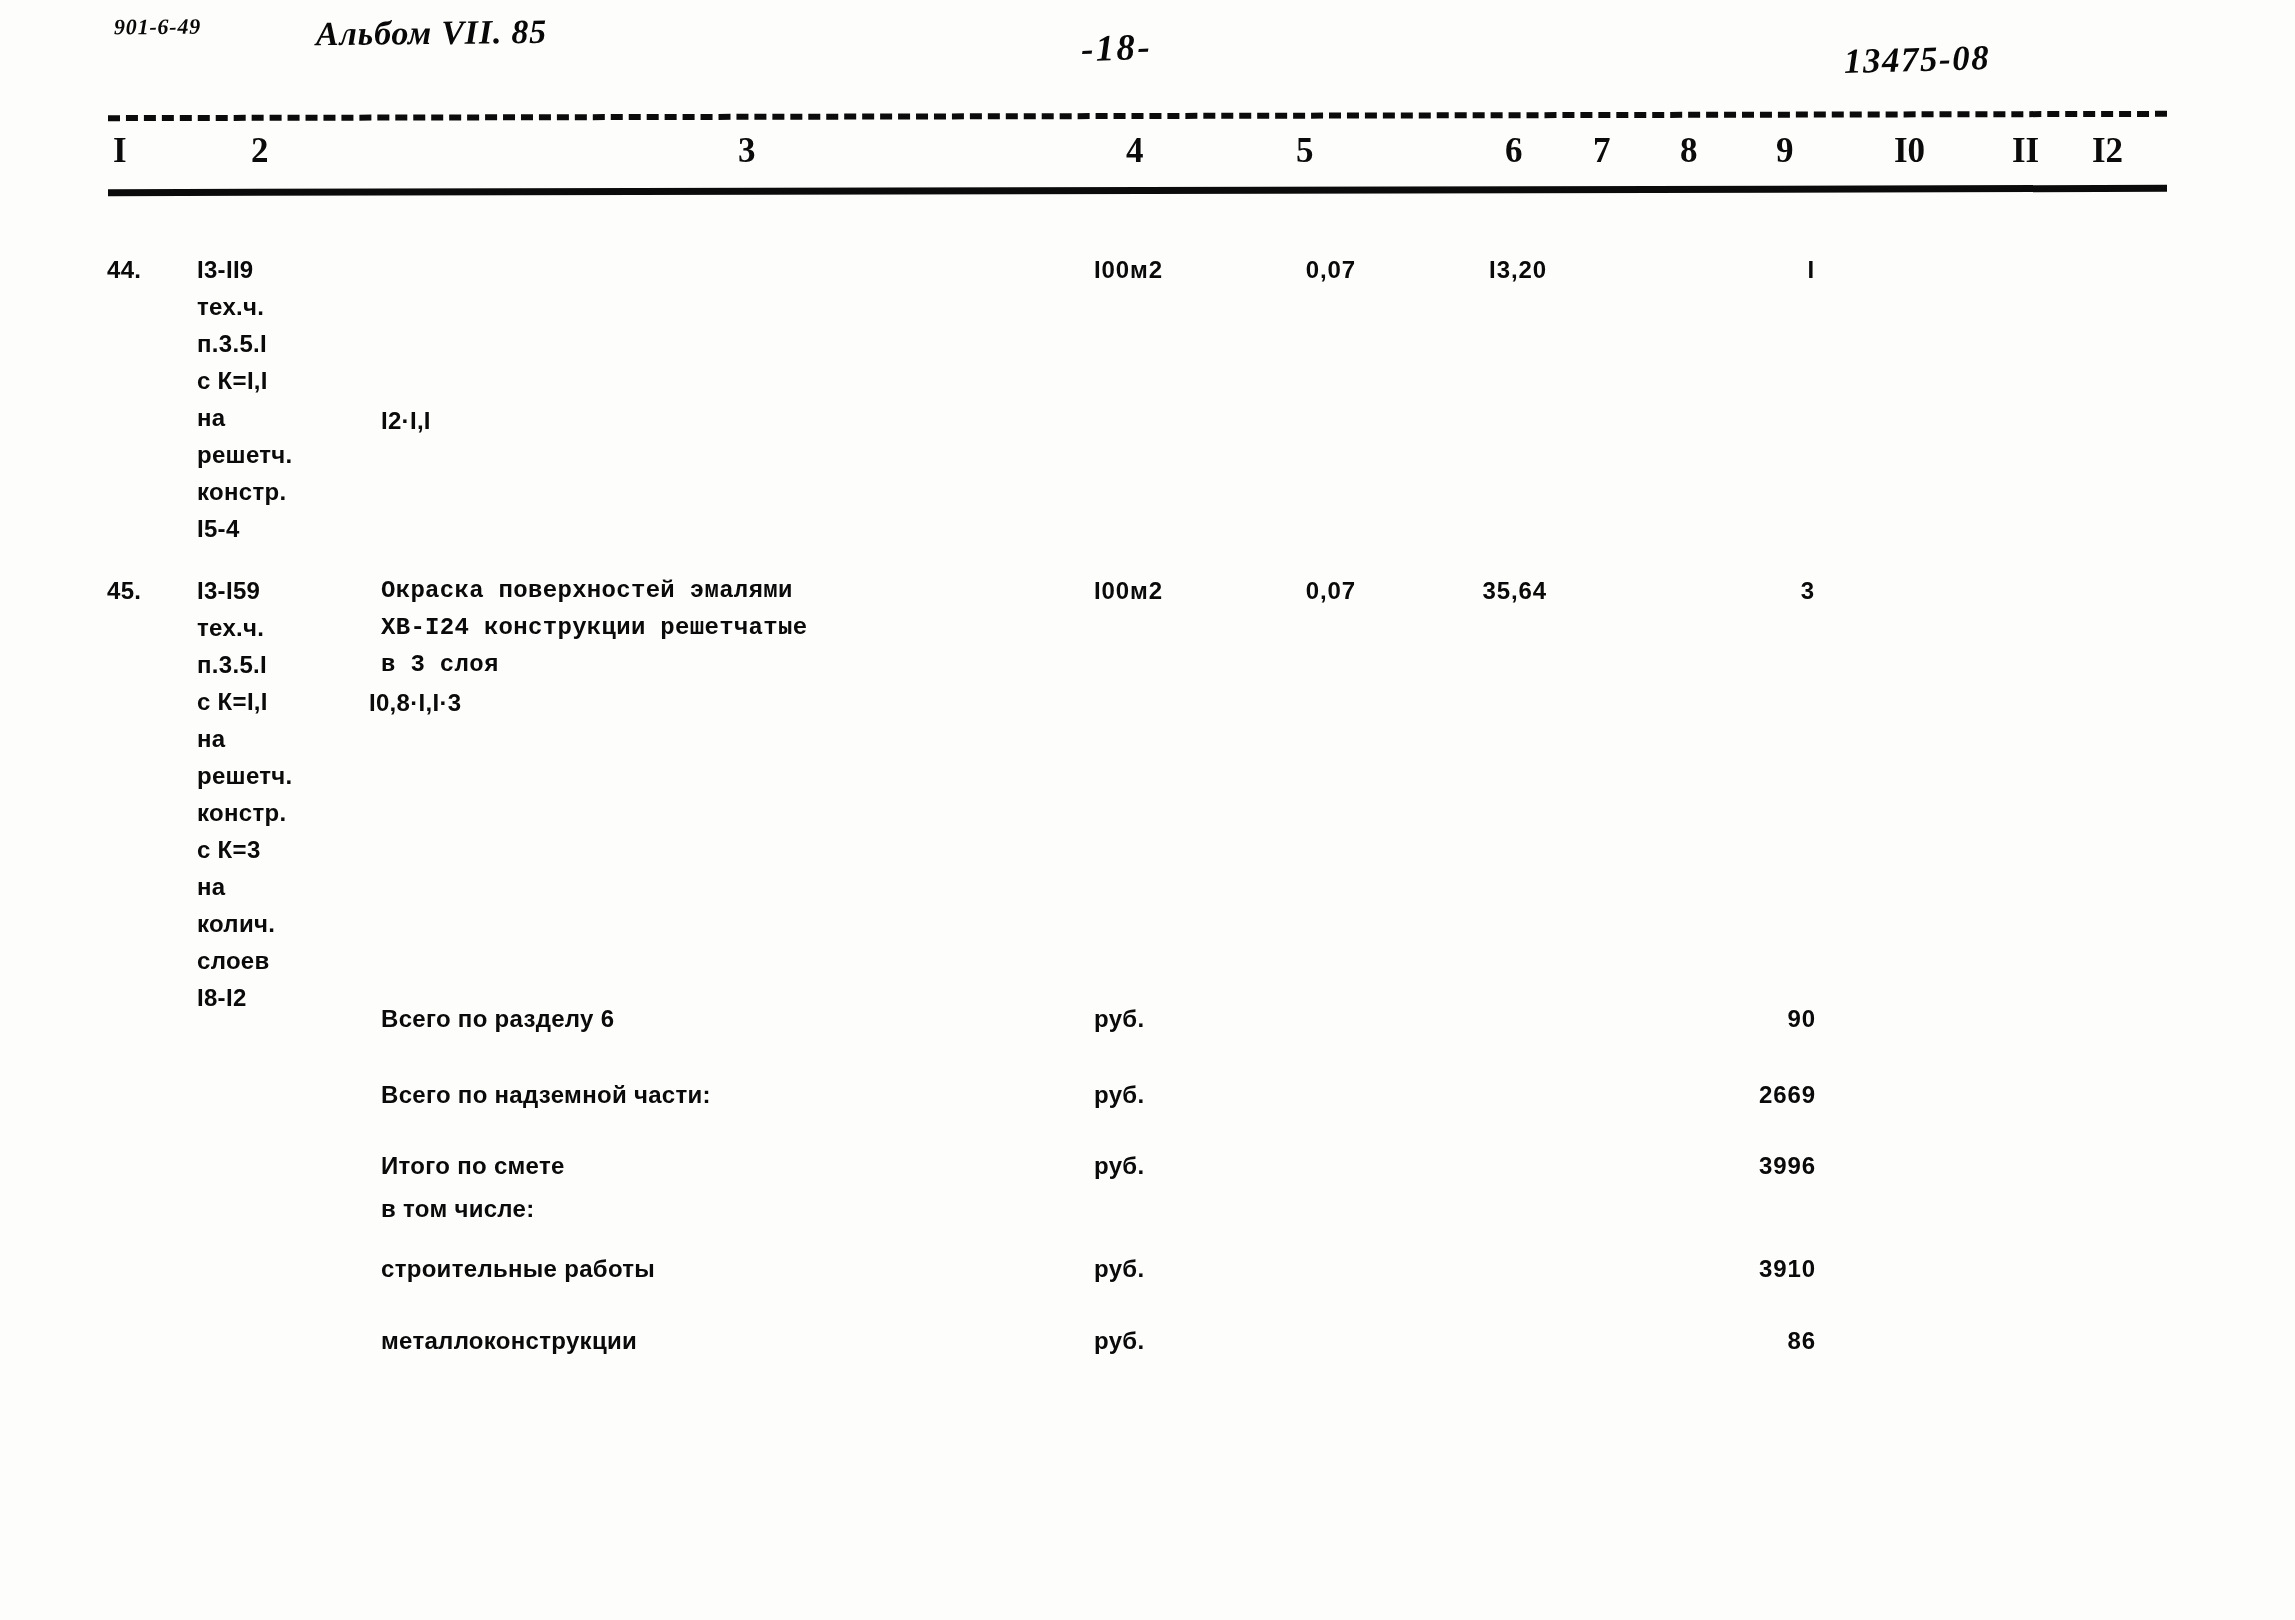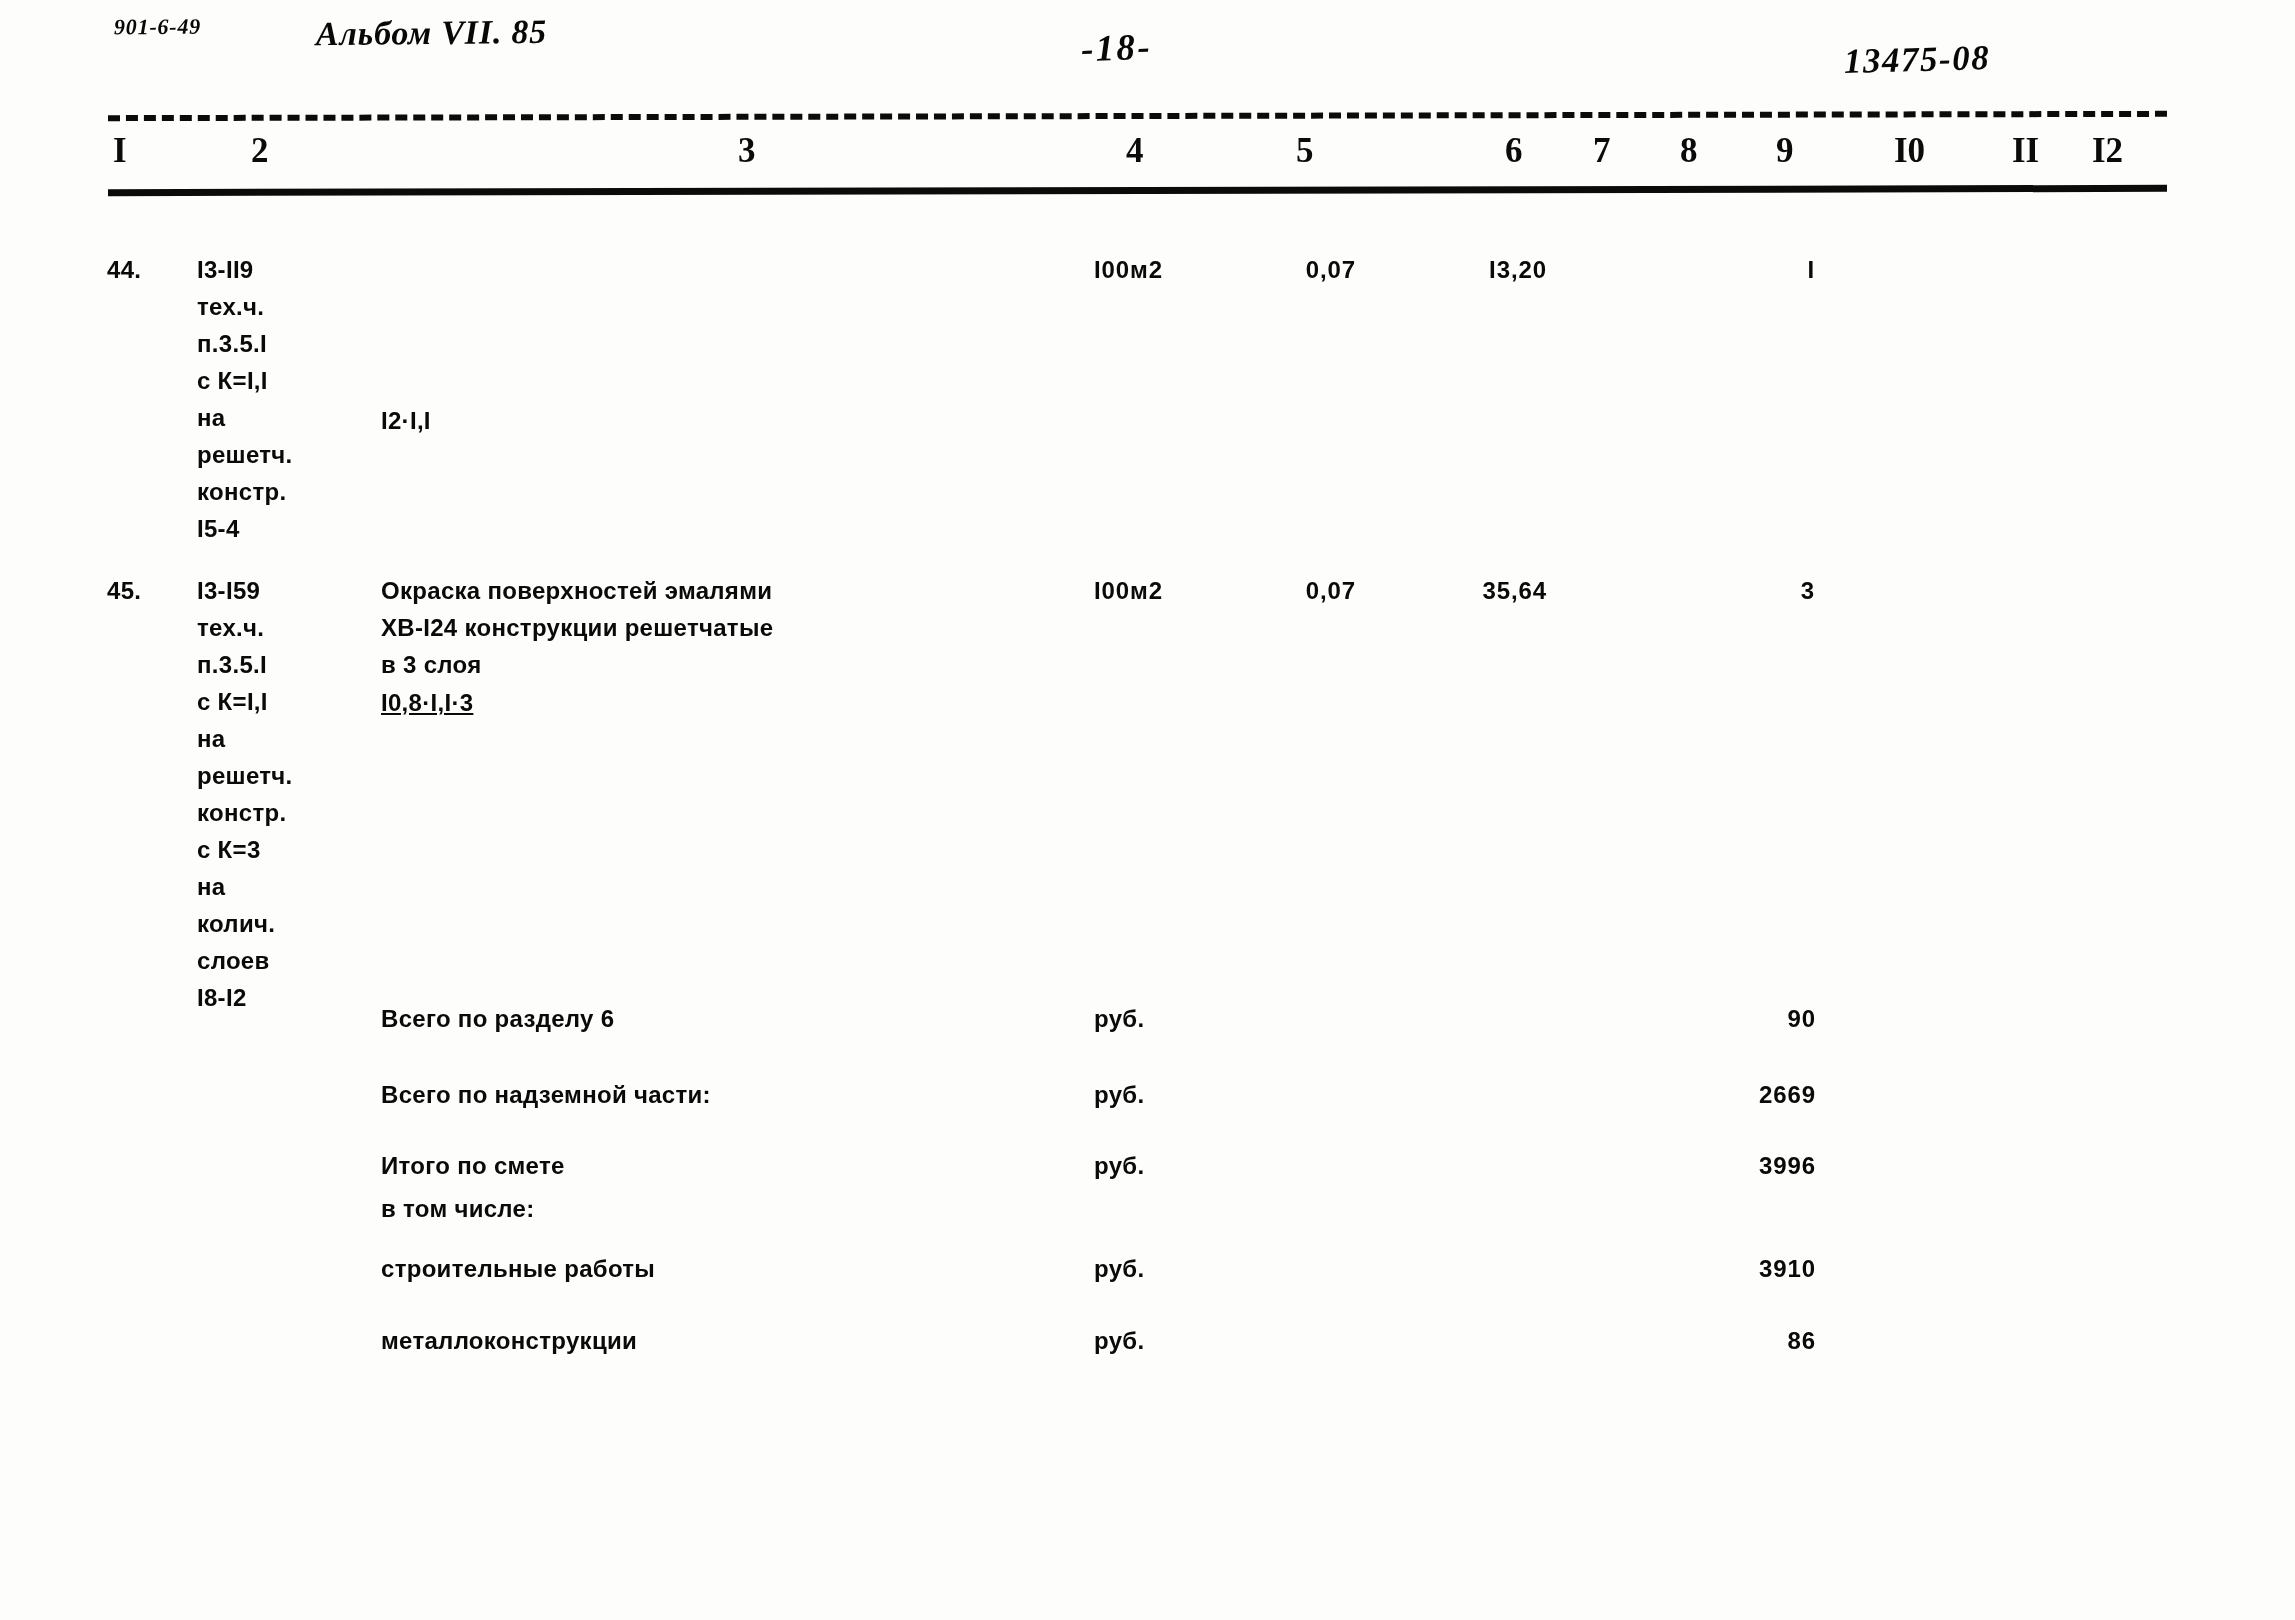--- a/index.html
+++ b/index.html
@@ -182,25 +182,25 @@
 с К=I,I
 на
 решетч.
 констр.
 с К=3
 на
 колич.
 слоев
 I8-I2</div>
 
-  <div class="tw" style="left:381px;  top:572px;">Окраска поверхностей эмалями
+  <div class="tw" style="left:381px;  top:572px;font-family:Liberation Mono, monospace;">Окраска поверхностей эмалями
 ХВ-I24 конструкции решетчатые
 в 3 слоя</div>
 
-  <div class="tw" style="left:381px;  top:684px;text-decoration:underline;">I0,8·I,I·3</div>
+  <div class="tw" style="left:369px;  top:684px;">I0,8·I,I·3</div>
 
   <div class="tw num" style="left:1094px; top:572px;">I00м2</div>
 
   <div class="tw num right" style="left:1219px; top:572px; width:137px;">0,07</div>
 
   <div class="tw num right" style="left:1402px; top:572px; width:145px;">35,64</div>
 
   <div class="tw num right" style="left:1570px; top:572px; width:69px;"></div>
 
   <div class="tw num right" style="left:1654px; top:572px; width:69px;"></div>

